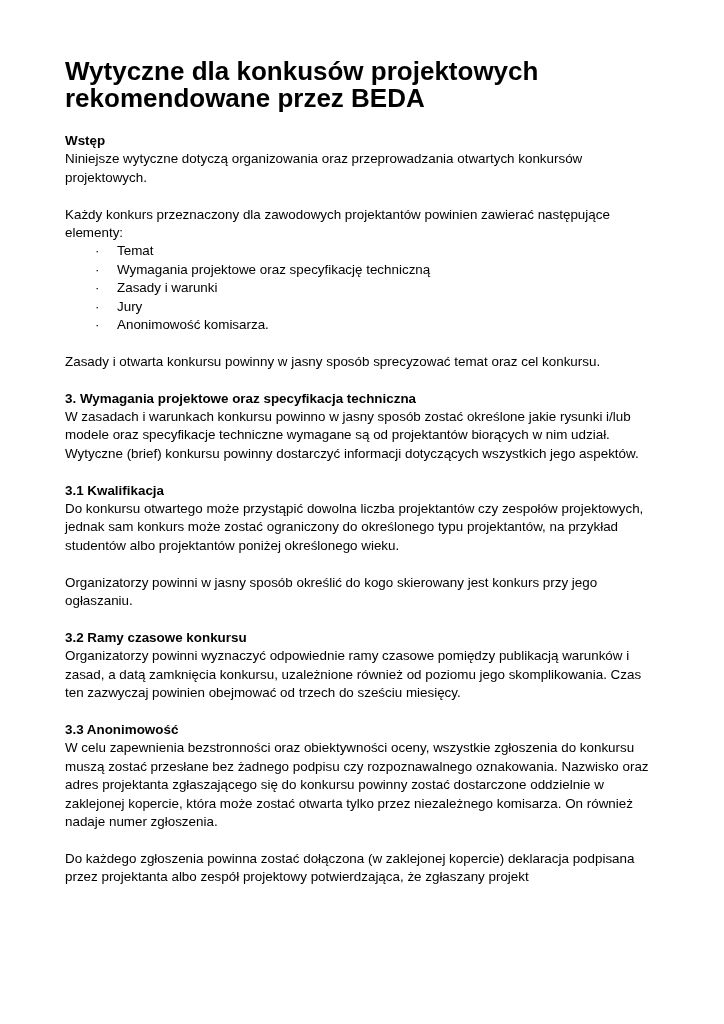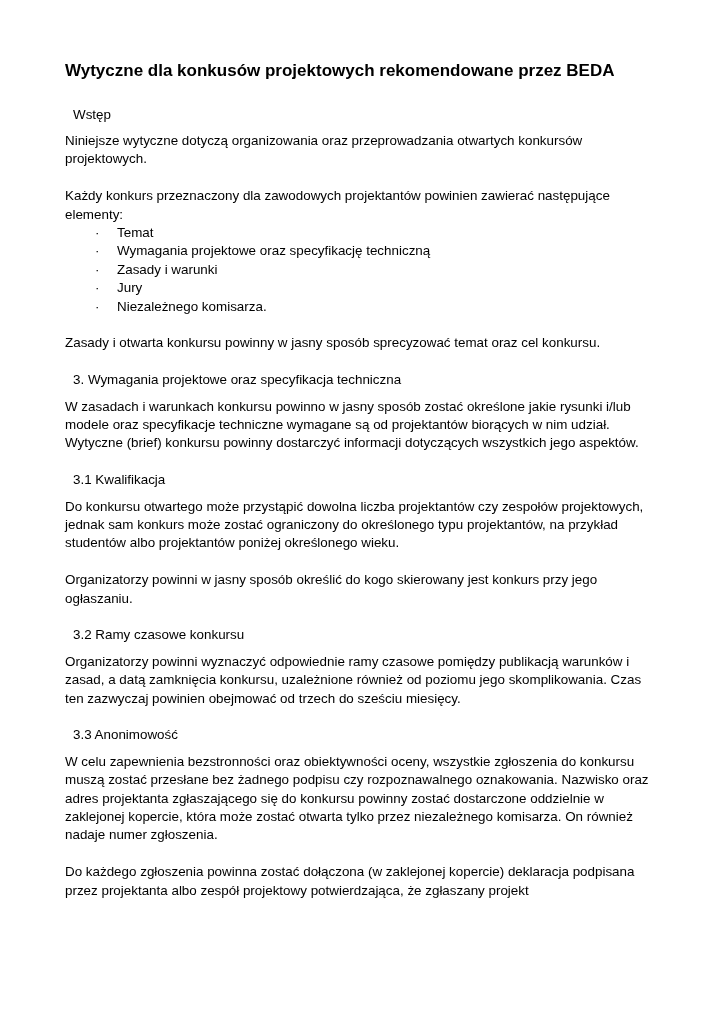--- a/index.html
+++ b/index.html
@@ -20,28 +20,28 @@
     box-sizing: border-box;
     padding: 58px 65px 0 65px;
     overflow: hidden;
     background: #ffffff;
   }
   .doc {
     font-size: 13.4px;
     line-height: 18.4px;
   }
   .title {
-    font-size: 17px;
+    font-size: 26px;
     line-height: 26.5px;
     font-weight: bold;
     margin: 0 0 21px 0;
   }
   .h {
-    font-weight: normal;
-    margin: 8px;
+    font-weight: bold;
+    margin: 0;
   }
   .p {
     margin: 0 0 18.4px 0;
   }
   .p.tight {
     margin-bottom: 0;
   }
   .list {
     margin: 0 0 18.4px 0;
   }
@@ -80,21 +80,21 @@
       <div class="li">
         <span class="bullet">·</span>
         <span>Zasady i warunki</span>
       </div>
       <div class="li">
         <span class="bullet">·</span>
         <span>Jury</span>
       </div>
       <div class="li">
         <span class="bullet">·</span>
-        <span>Niezależnego komisarza.</span>
+        <span>Anonimowość komisarza.</span>
       </div>
     </div>
 
     <p class="p">Zasady i otwarta konkursu powinny w jasny sposób sprecyzować temat oraz cel konkursu.</p>
 
     <div class="h">3. Wymagania projektowe oraz specyfikacja techniczna</div>
     <p class="p">W zasadach i warunkach konkursu powinno w jasny sposób zostać określone jakie rysunki i/lub modele oraz specyfikacje techniczne wymagane są od projektantów biorących w nim udział. Wytyczne (brief) konkursu powinny dostarczyć informacji dotyczących wszystkich jego aspektów.</p>
 
     <div class="h">3.1 Kwalifikacja</div>
     <p class="p">Do konkursu otwartego może przystąpić dowolna liczba projektantów czy zespołów projektowych, jednak sam konkurs może zostać ograniczony do określonego typu projektantów, na przykład studentów albo projektantów poniżej określonego wieku.</p>

